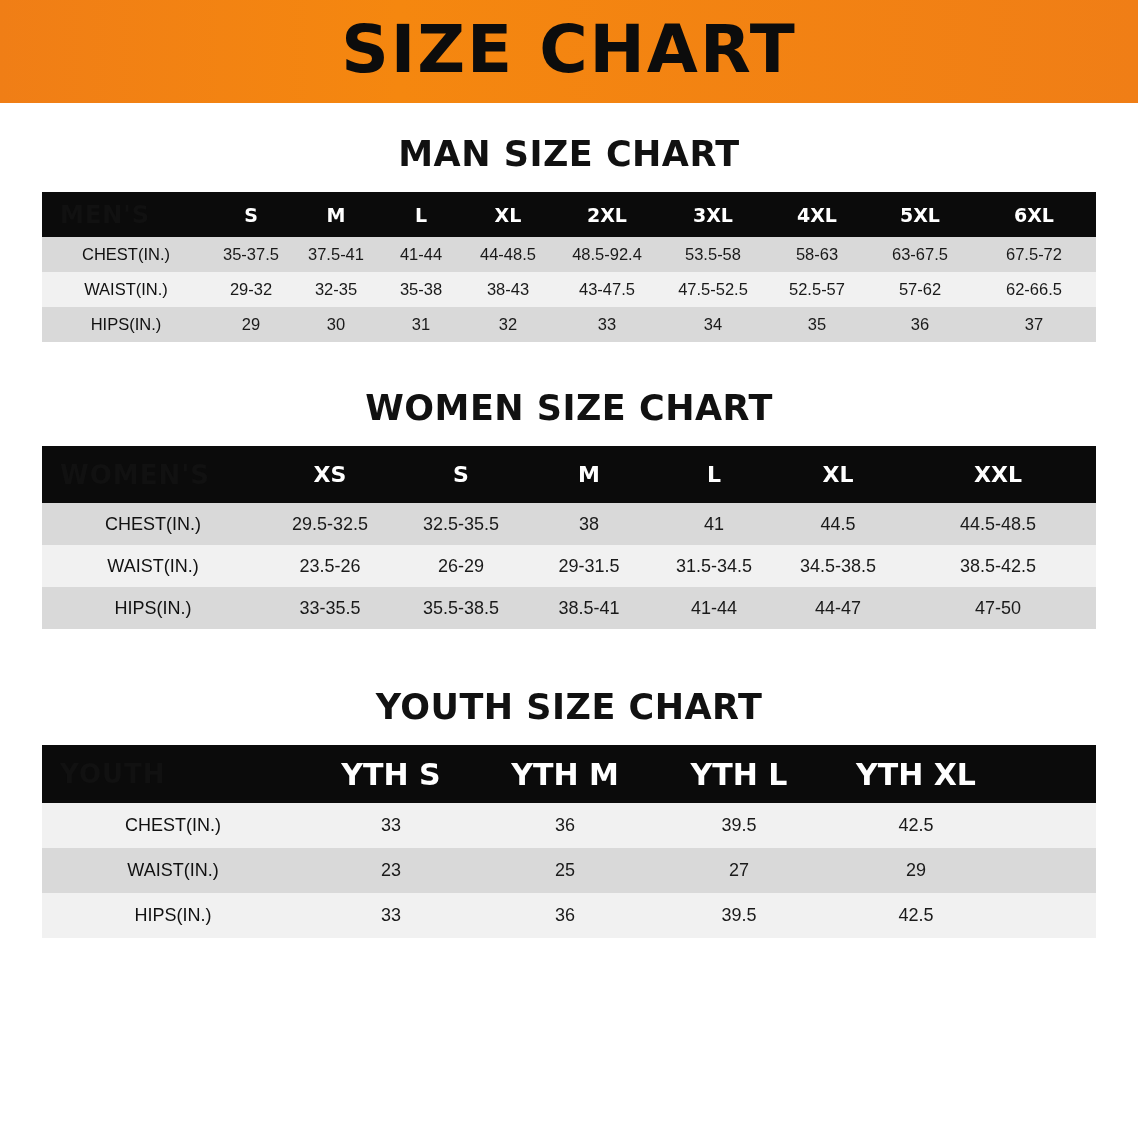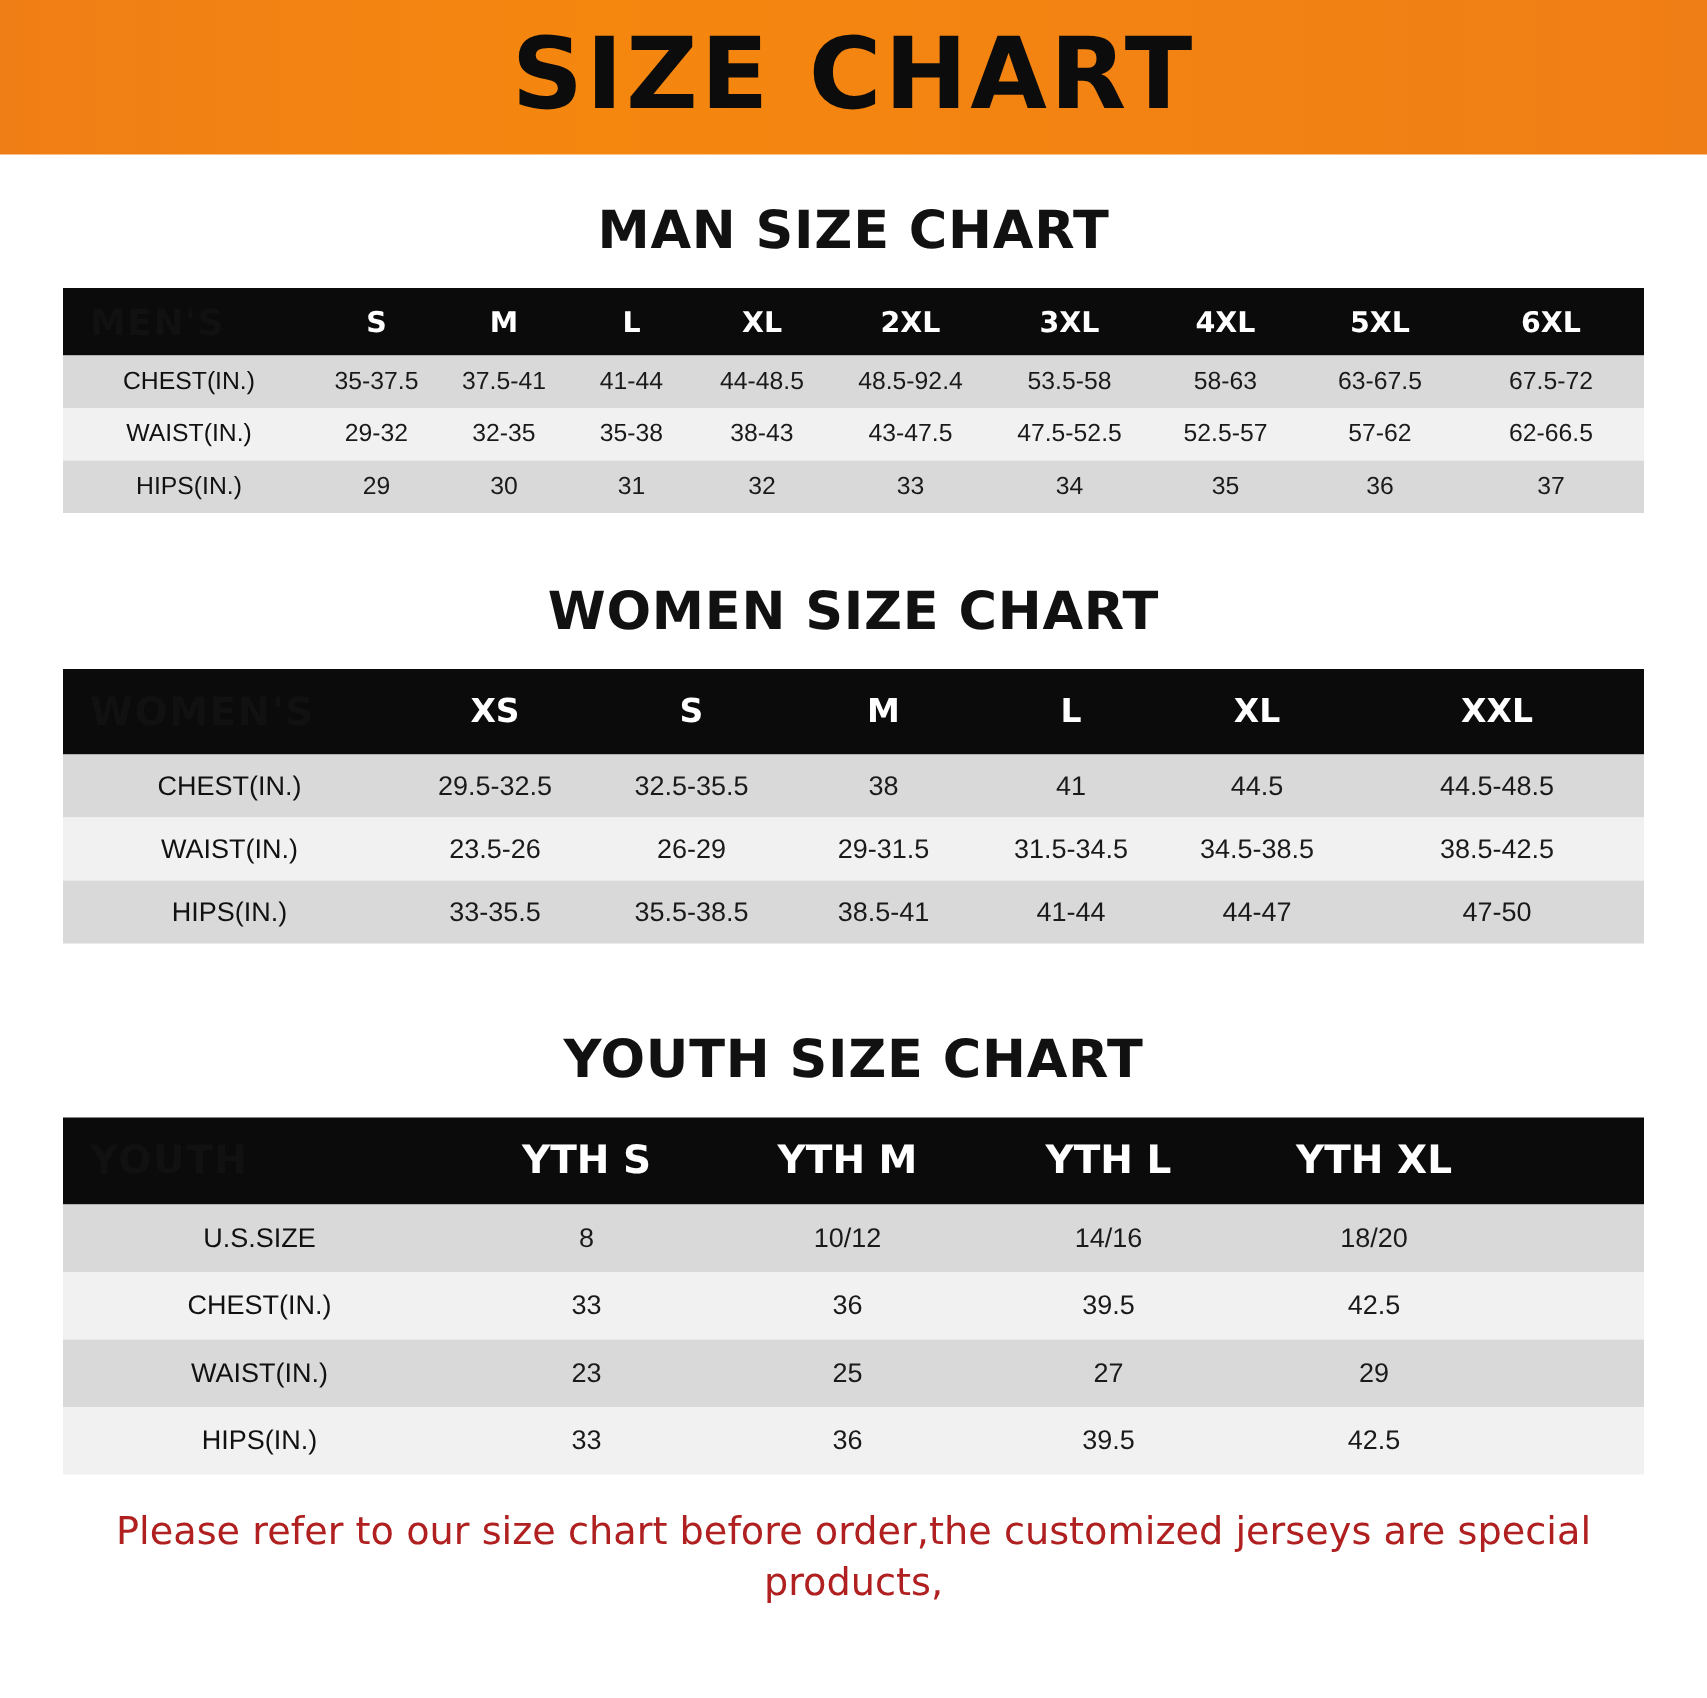--- a/index.html
+++ b/index.html
@@ -97,21 +97,21 @@
 
   
   #women-table-wrap { width: 1054px; margin-top: 18px; }
   #women-table .hdr-row td { height: 57px; font-size: 22px; }
   #women-table .hdr-row td.rowlabel { font-size: 26px; }
   #women-table tbody tr.data td { height: 42px; font-size: 18px; }
   #women-table tbody tr.data td.rowlabel { font-size: 18px; }
 
   
   #youth-table-wrap { width: 1054px; margin-top: 18px; }
-  #youth-table .hdr-row td { height: 58px; font-size: 26px; }
+  #youth-table .hdr-row td { height: 58px; font-size: 30px; }
   #youth-table .hdr-row td.rowlabel { font-size: 26px; }
   #youth-table tbody tr.data td { height: 45px; font-size: 18px; }
   #youth-table tbody tr.data td.rowlabel { font-size: 18px; }
 
   
   .note {
     margin: 22px auto 0 auto;
     width: 1060px;
     text-align: center;
     color: #b02020;
@@ -265,28 +265,20 @@
     </colgroup>
     <tbody>
       <tr class="hdr-row">
         <td class="rowlabel">YOUTH</td>
         <td>YTH S</td>
         <td>YTH M</td>
         <td>YTH L</td>
         <td>YTH XL</td>
         <td></td>
       </tr>
-      <tr class="data band-dark">
-        <td class="rowlabel">U.S.SIZE</td>
-        <td>8</td>
-        <td>10/12</td>
-        <td>14/16</td>
-        <td>18/20</td>
-        <td></td>
-      </tr>
       <tr class="data band-light">
         <td class="rowlabel">CHEST(IN.)</td>
         <td>33</td>
         <td>36</td>
         <td>39.5</td>
         <td>42.5</td>
         <td></td>
       </tr>
       <tr class="data band-dark">
         <td class="rowlabel">WAIST(IN.)</td>
@@ -302,14 +294,13 @@
         <td>36</td>
         <td>39.5</td>
         <td>42.5</td>
         <td></td>
       </tr>
     </tbody>
   </table>
 </div>
 
 <div class="note">
-  <span>Please refer to our size chart before order,the customized jerseys are special products,</span>
 </div>
 
 </body></html>

